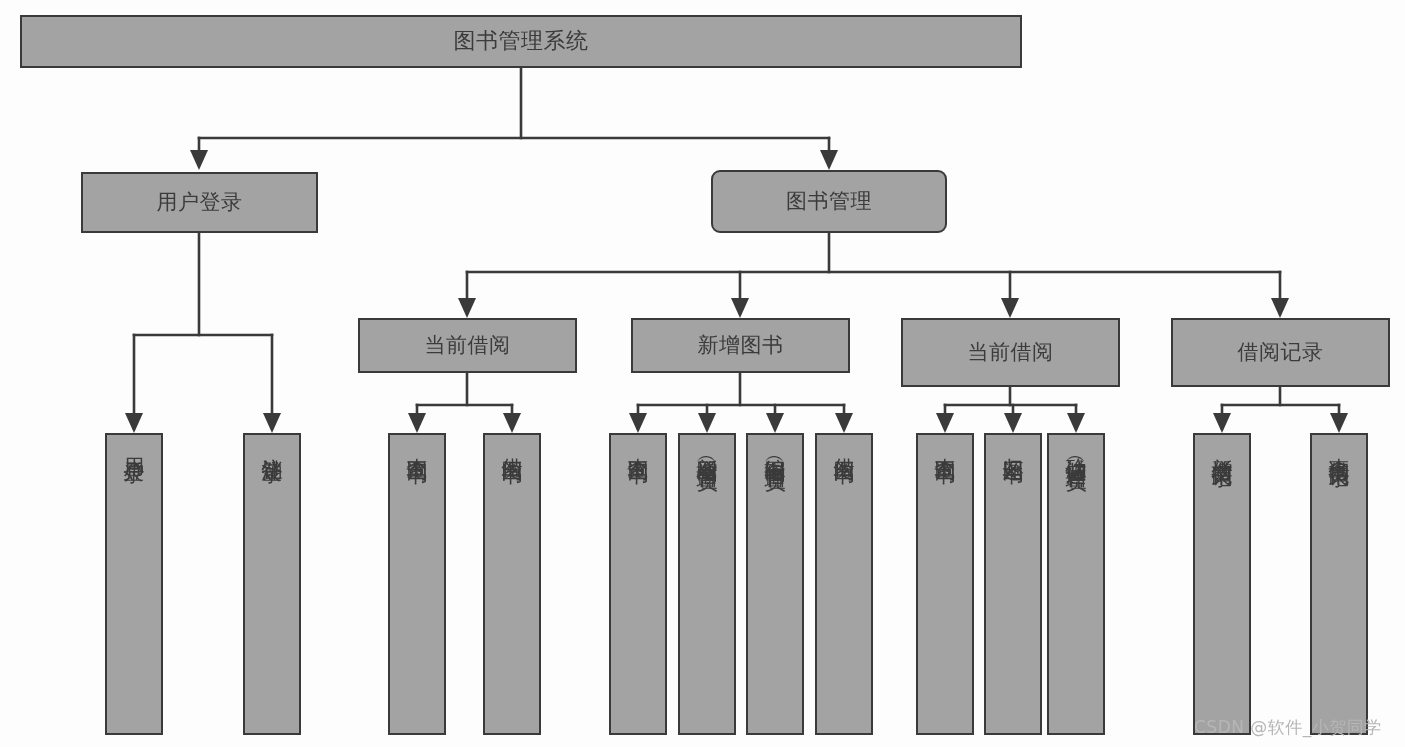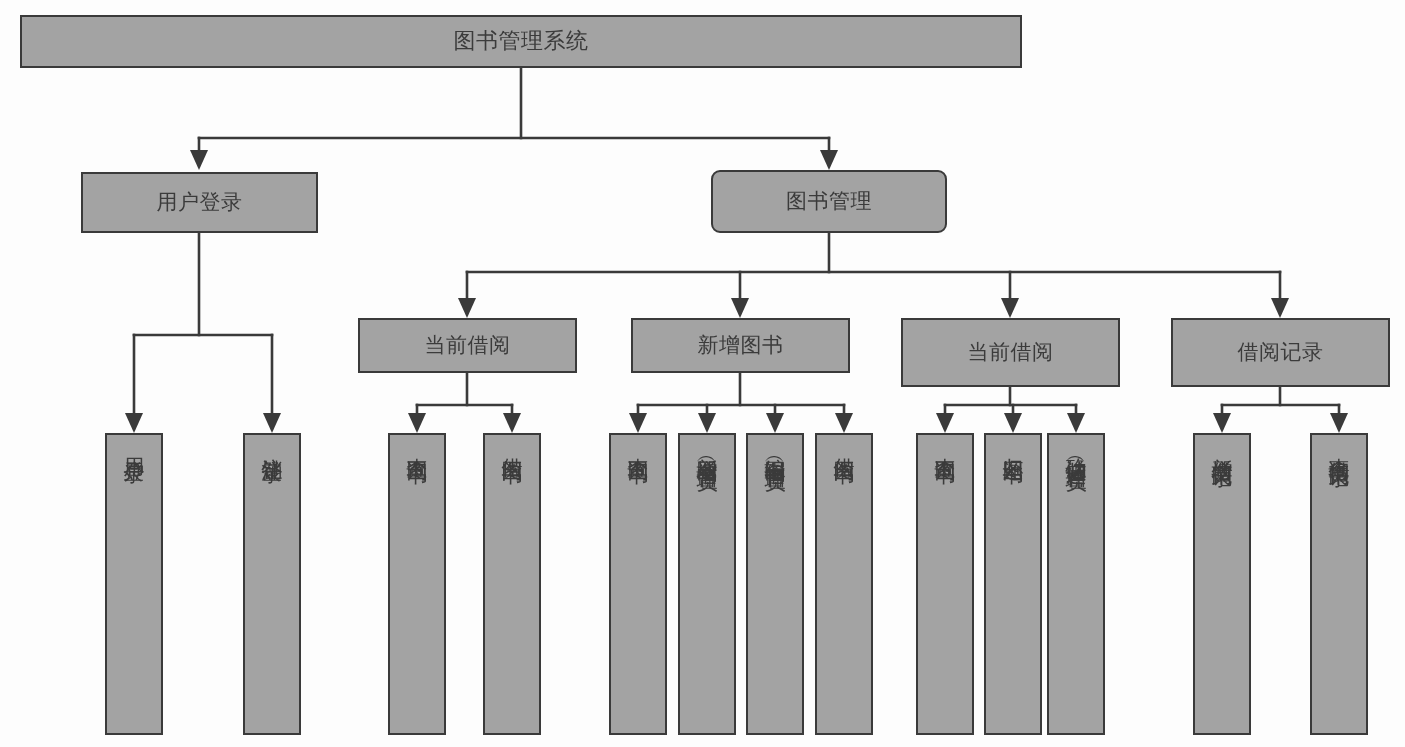--- a/index.html
+++ b/index.html
@@ -186,13 +186,14 @@
       <div class="node vert" style="left: 1047px; top: 433px; width: 58px; height: 302px; border-color: rgb(58, 58, 58); color: rgb(59, 59, 59);">
         <span class="label">确认归还（管理员）</span>
       </div>
       <div class="node vert" style="left: 1193px; top: 433px; width: 58px; height: 302px; border-color: rgb(58, 58, 58); color: rgb(59, 59, 59);">
         <span class="label">新增借阅记录</span>
       </div>
       <div class="node vert" style="left: 1310px; top: 433px; width: 58px; height: 302px; border-color: rgb(58, 58, 58); color: rgb(59, 59, 59);">
         <span class="label">查询借阅记录</span>
       </div>
     </div>
+  <div class="watermark" style="left: 1194px; top: 716px;">CSDN @软件_小贺同学</div>
 </div>
 
 </body></html>

